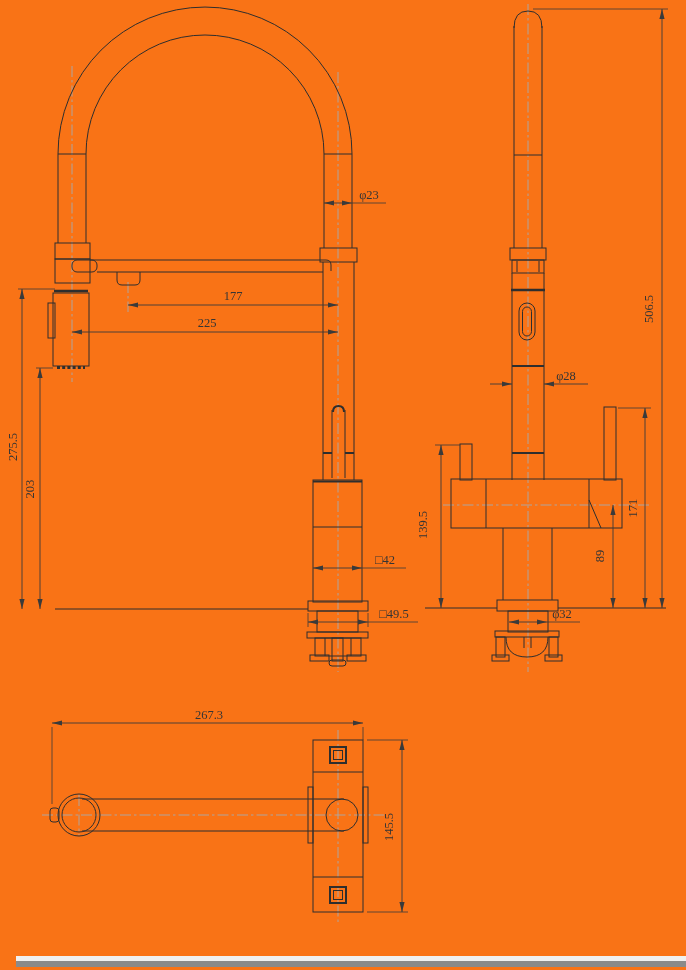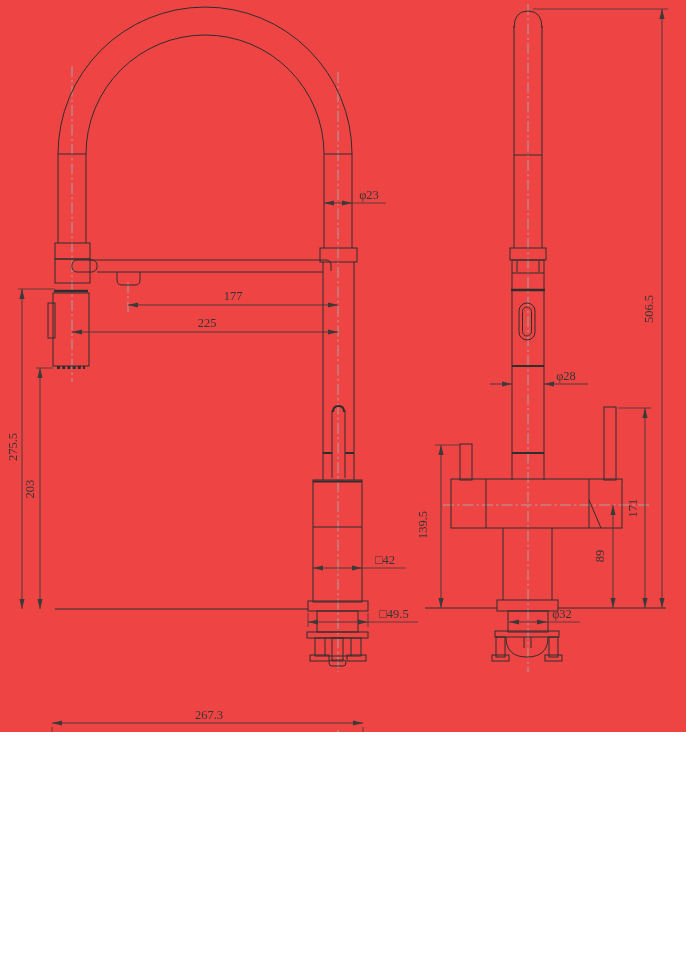--- a/index.html
+++ b/index.html
@@ -1,16 +1,16 @@
 <!DOCTYPE html>
 <html><head>
 <meta charset="utf-8">
 <style>
   html,body{margin:0;padding:0;background:#fff;}
-  .canvas{position:relative;width:686px;height:732px;background:#ef4444;overflow:hidden;
+  .canvas{position:relative;width:686px;height:970px;background:#f97316;overflow:hidden;
           font-family:"Liberation Serif", serif;}
   svg{position:absolute;left:0;top:0;}
   .ln{fill:none;stroke:#2e2e2e;stroke-width:1;}
   .thk{fill:none;stroke:#2e2e2e;stroke-width:2.6;}
   .thk2{fill:none;stroke:#2e2e2e;stroke-width:2;}
   .cl{fill:none;stroke:#a6aaae;stroke-width:0.9;stroke-dasharray:11 3 2.5 3;}
   .dim{fill:none;stroke:#3a3a3a;stroke-width:0.9;}
   .ext{fill:none;stroke:#3a3a3a;stroke-width:0.8;}
   .dimtxt{font-family:"Liberation Serif", serif;font-size:12.5px;fill:#353535;}
   .serr{fill:none;stroke:#2e2e2e;stroke-width:3;stroke-dasharray:3 2.2;}

